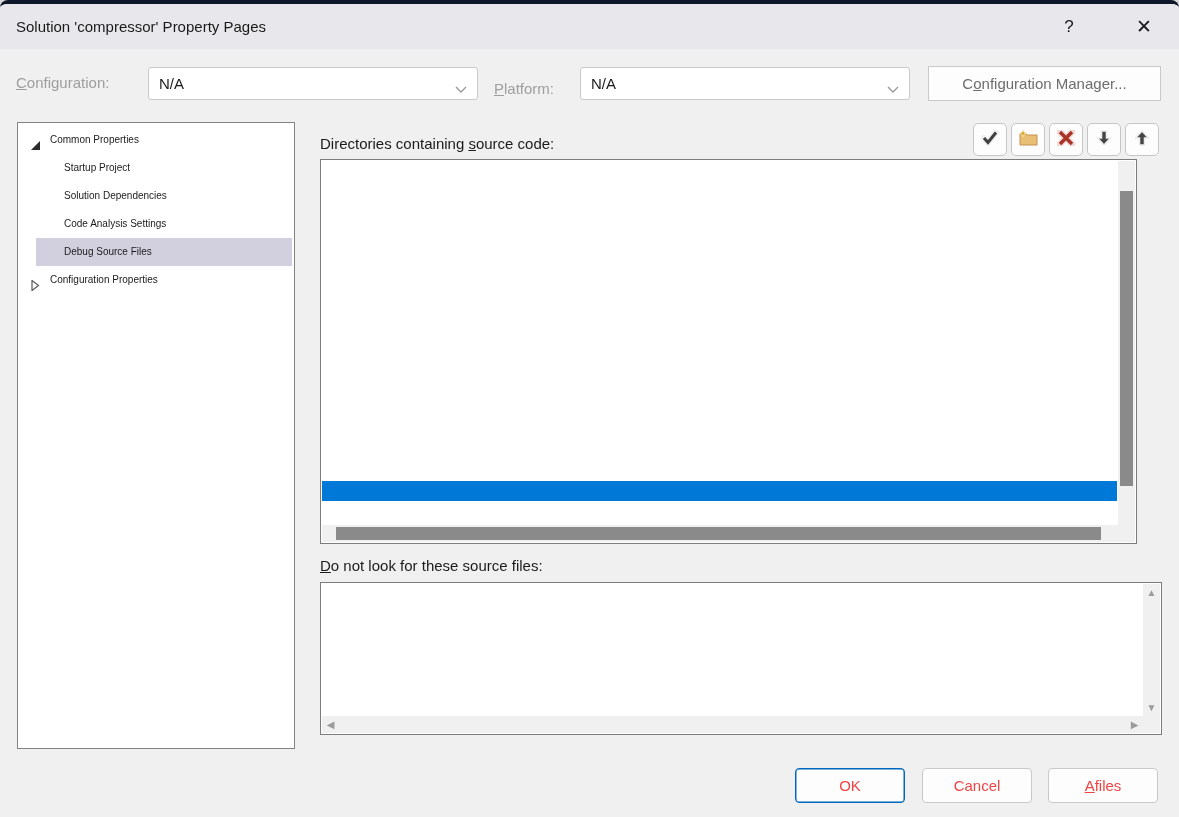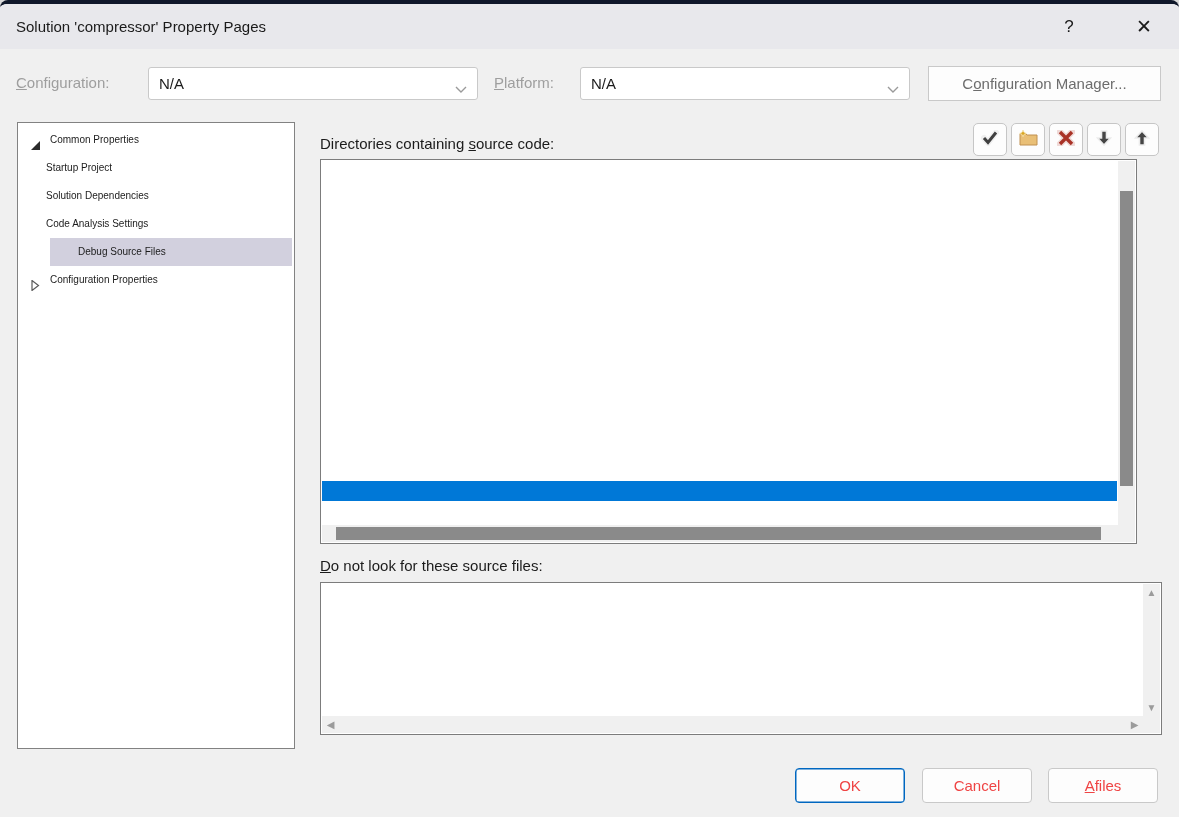--- a/index.html
+++ b/index.html
@@ -28,22 +28,22 @@
                  background:#fdfdfd; border:1px solid #c9c9c9; border-radius:0;
                  font-size:15px; color:#6d6d6d; text-align:center; line-height:33px; }
 
   
   .tree-panel { position:absolute; left:17px; top:118px; width:278px; height:627px;
                 background:#fff; border:1px solid #828282; padding-top:3px; }
   .tree-row { position:relative; height:28px; line-height:28px; font-size:10px;
               color:#1b1b1b; white-space:nowrap; }
   .tree-row .expander { position:absolute; left:12px; top:8px; width:11px; height:11px; }
   .tree-row.indent-0 { padding-left:32px; }
-  .tree-row.indent-1 { padding-left:28px; }
-  .tree-row.selected { background:#d2d0de; margin-left:32px; margin-right:2px; }
+  .tree-row.indent-1 { padding-left:46px; }
+  .tree-row.selected { background:#d2d0de; margin-left:18px; margin-right:2px; }
   .tree-row.selected.indent-1 { padding-left:28px; }
 
   
   .section-label { position:absolute; font-size:15px; color:#1b1b1b; }
 
   
   .tool-btn { position:absolute; top:119px; width:34px; height:33px; background:#fdfdfd;
               border:1px solid #c6c6c6; border-radius:5px; display:flex;
               align-items:center; justify-content:center; }
 
@@ -91,21 +91,21 @@
 
   <span class="field-label" style="left:16px; top:70px;"><span></span><span class="accel">C</span><span>onfiguration:</span></span>
 
   <div class="combo" style="left:148px; top:63px;">
     <span class="value">N/A</span>
     <span class="chev"><svg width="12" height="8" viewBox="0 0 12 8">
           <polyline points="1,1 6,6 11,1" fill="none" stroke="#9a9a9a" stroke-width="1.4"></polyline>
         </svg></span>
   </div>
 
-  <span class="field-label" style="left:494px; top:70px;"><span></span><span class="accel">P</span><span>latform:</span></span>
+  <span class="field-label" style="left:494px; top:76px;"><span></span><span class="accel">P</span><span>latform:</span></span>
 
   <div class="combo" style="left:580px; top:63px;">
     <span class="value">N/A</span>
     <span class="chev"><svg width="12" height="8" viewBox="0 0 12 8">
           <polyline points="1,1 6,6 11,1" fill="none" stroke="#9a9a9a" stroke-width="1.4"></polyline>
         </svg></span>
   </div>
 
   <button class="cfg-mgr-btn"><span>C</span><span class="accel">o</span><span>nfiguration Manager...</span></button>
 

